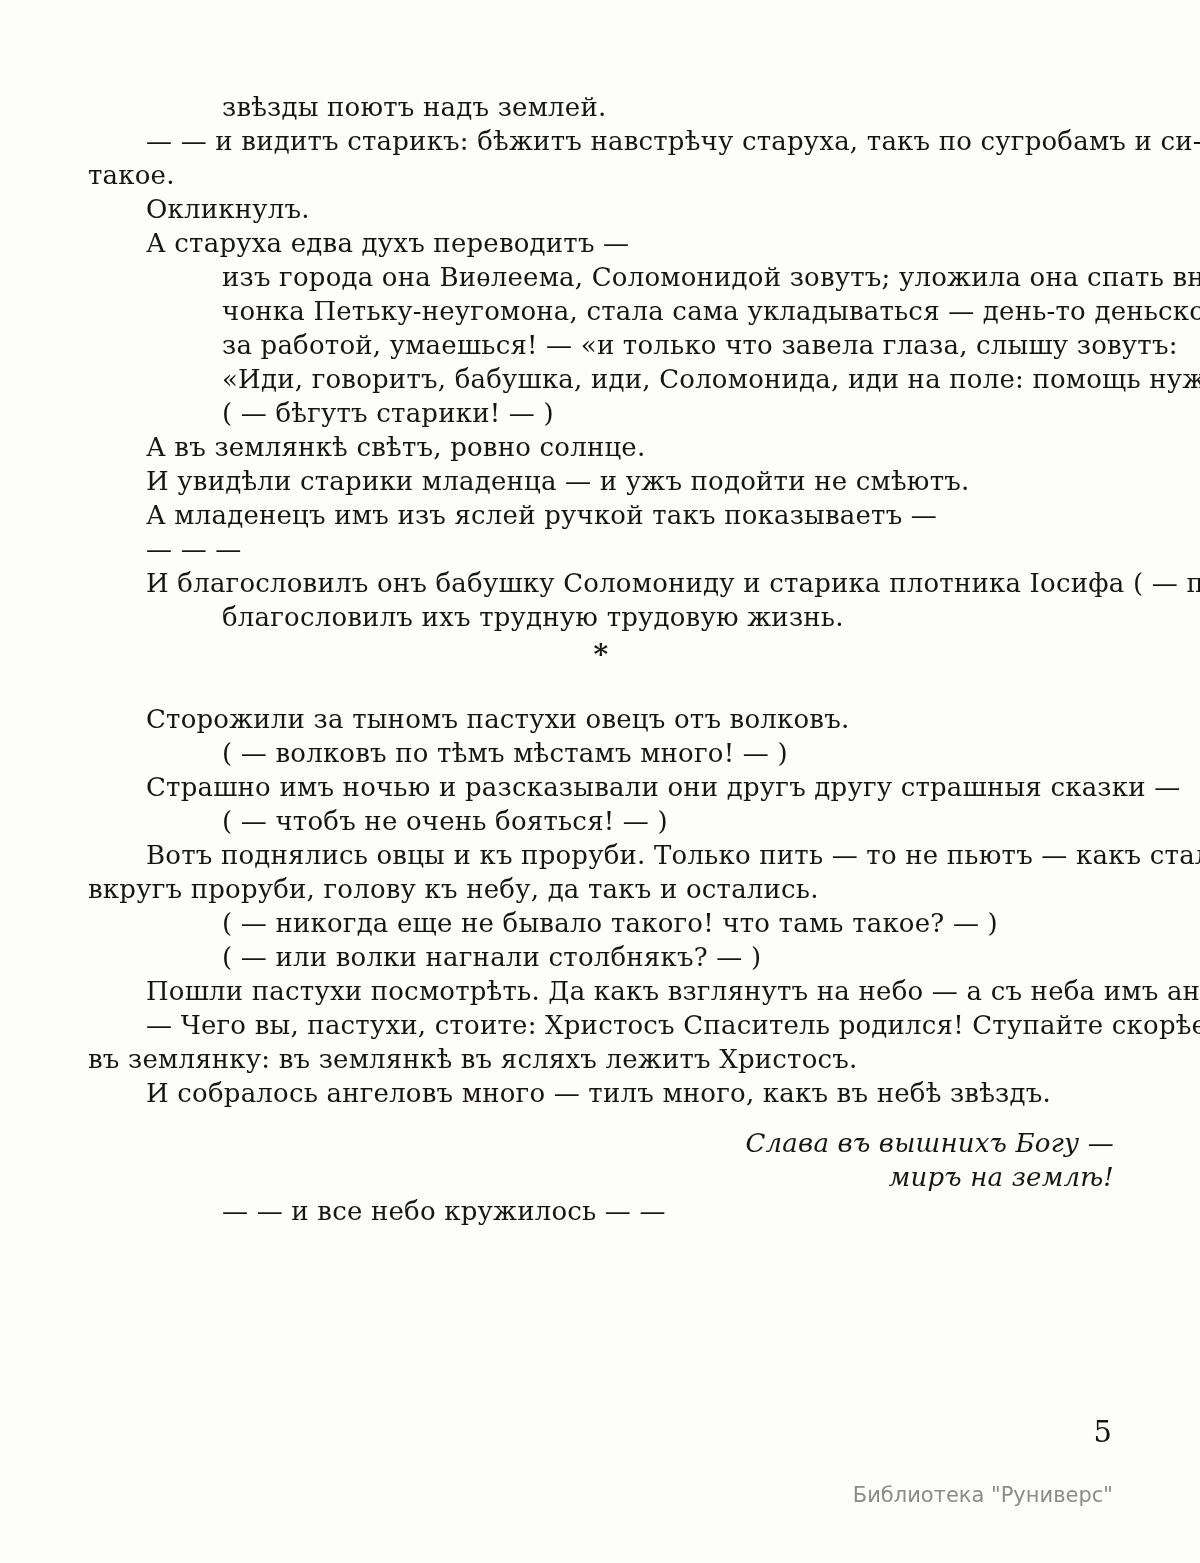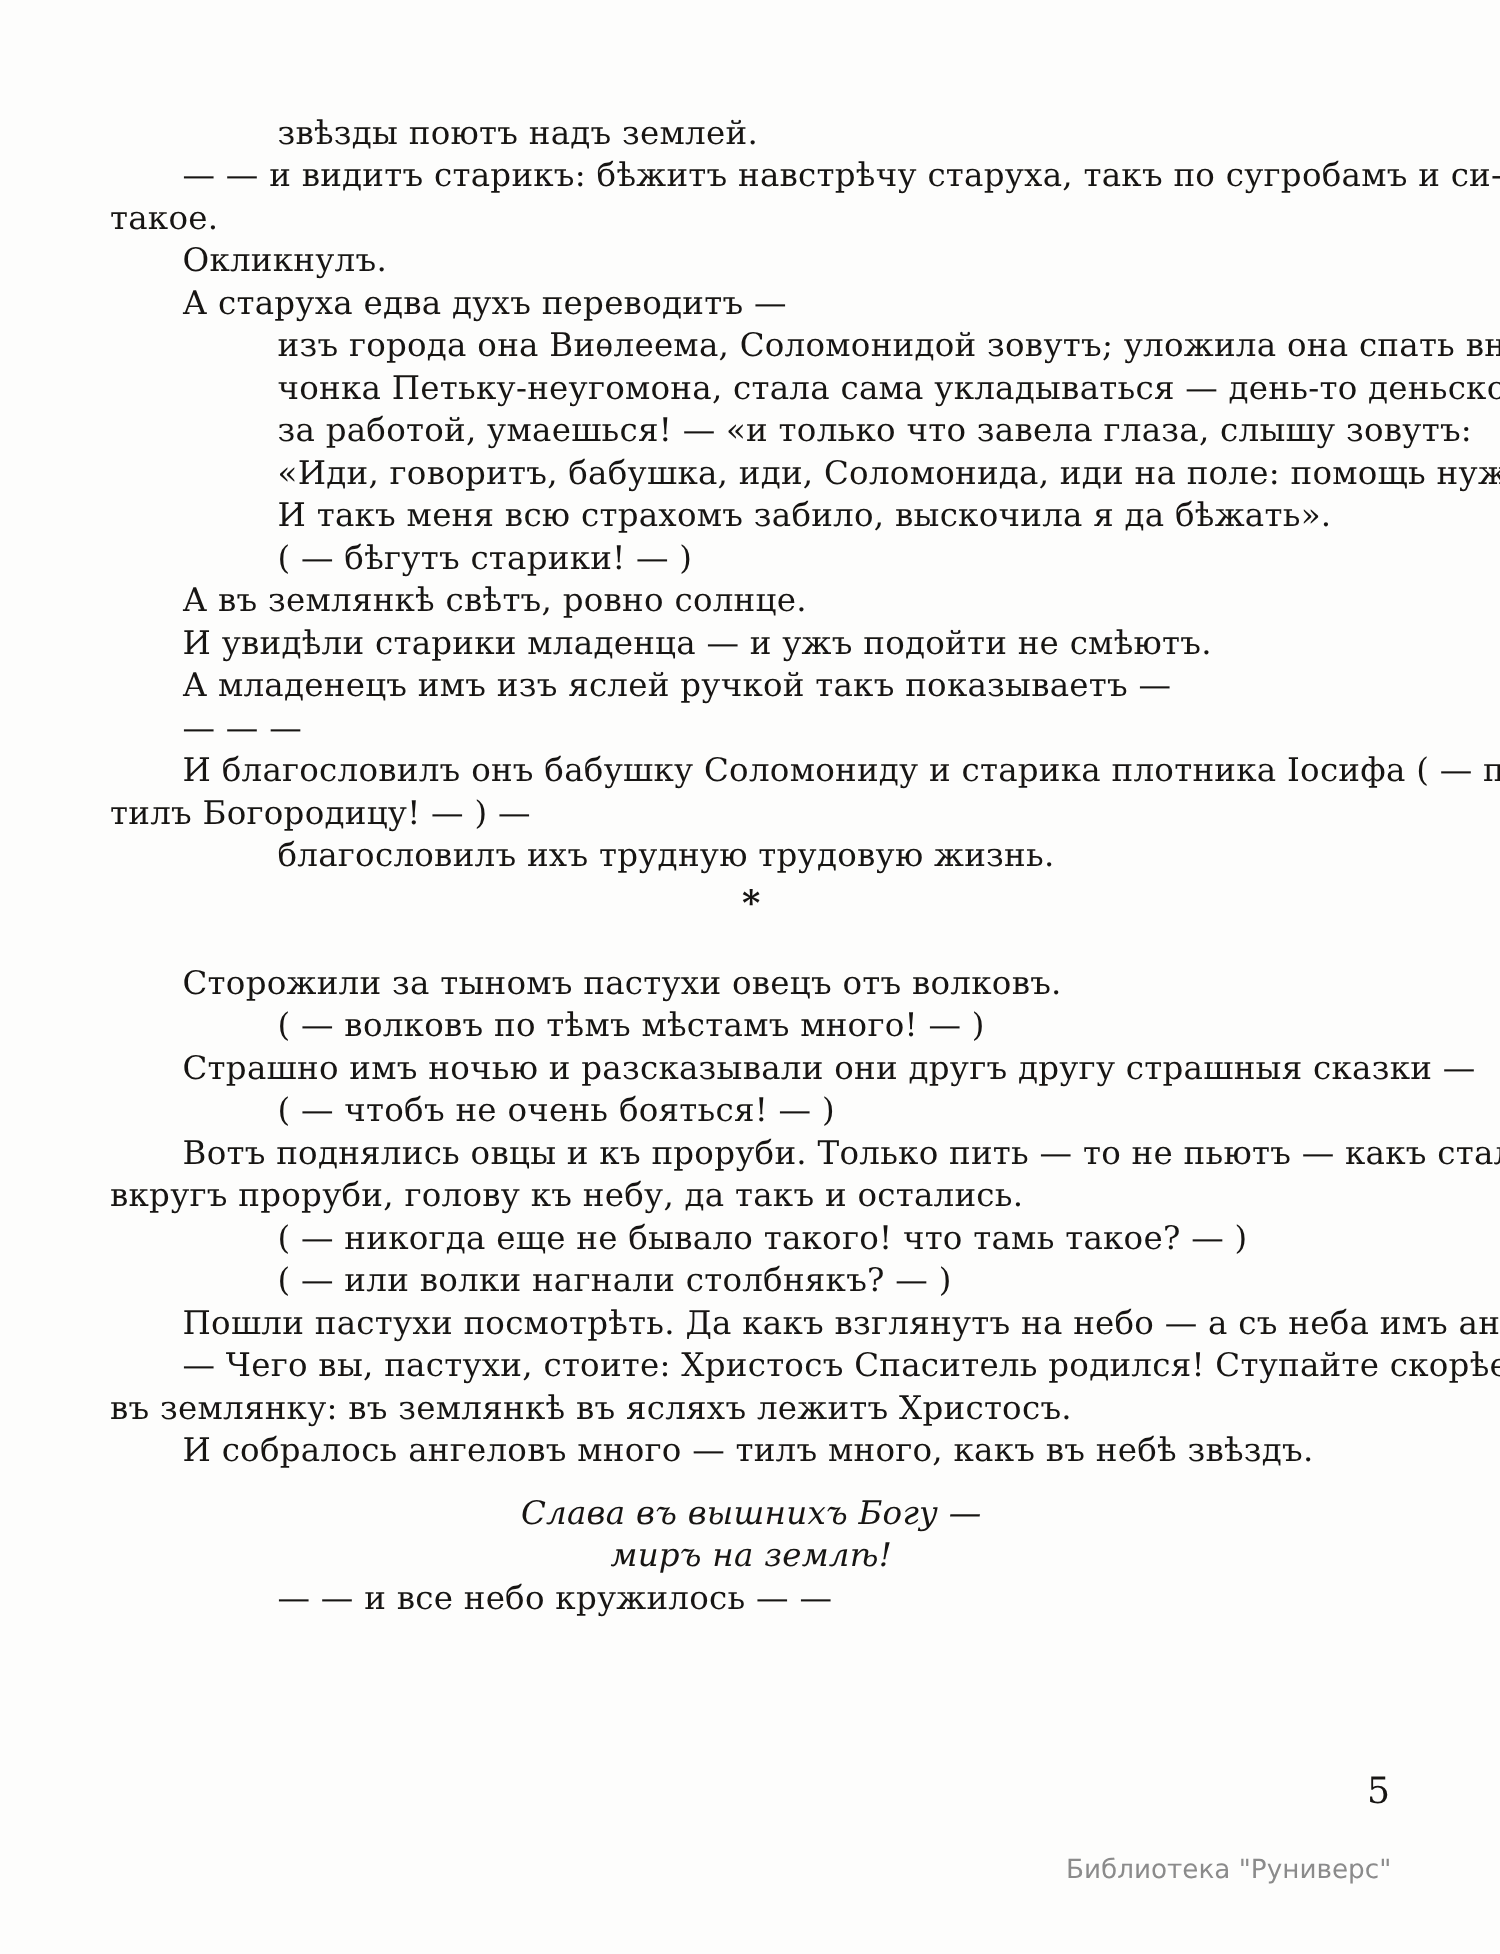--- a/index.html
+++ b/index.html
@@ -27,21 +27,21 @@
   .m1 { margin-left: 58px; }   
   .m2 { margin-left: 134px; }
   .sep {
     text-align: center;
     margin-top: 4px;
     margin-bottom: 30px;
     font-size: 28px;
     font-weight: bold;
     white-space: normal;
   }
-  .hymn { text-align: center; font-style: italic; white-space: normal; }
+  .hymn { text-align: right; font-style: italic; white-space: normal; }
   .hymn-first { margin-top: 16px; }
   .gap-before { margin-top: 24px; }
   .page-number {
     position: absolute;
     top: 1415px;
     right: 88px;
     font-size: 29px;
     line-height: 34px;
     font-family: "DejaVu Serif", "Liberation Serif", serif;
     color: #171513;
@@ -62,28 +62,26 @@
   <div class="text-block">
     <div class="line m2">звѣзды поютъ надъ землей.</div>
     <div class="line m1">— — и видитъ старикъ: бѣжитъ навстрѣчу старуха, такъ по сугробамъ и си-</div>
     <div class="line m0">такое.</div>
     <div class="line m1">Окликнулъ.</div>
     <div class="line m1">А старуха едва духъ переводитъ —</div>
     <div class="line m2">изъ города она Виѳлеема, Соломонидой зовутъ; уложила она спать вну-</div>
     <div class="line m2">чонка Петьку-неугомона, стала сама укладываться — день-то деньской</div>
     <div class="line m2">за работой, умаешься! — «и только что завела глаза, слышу зовутъ:</div>
     <div class="line m2">«Иди, говоритъ, бабушка, иди, Соломонида, иди на поле: помощь нужна».</div>
-    <div class="line m2">И такъ меня всю страхомъ забило, выскочила я да бѣжать».</div>
     <div class="line m2">( — бѣгутъ старики! — )</div>
     <div class="line m1">А въ землянкѣ свѣтъ, ровно солнце.</div>
     <div class="line m1">И увидѣли старики младенца — и ужъ подойти не смѣютъ.</div>
     <div class="line m1">А младенецъ имъ изъ яслей ручкой такъ показываетъ —</div>
     <div class="line m1">— — —</div>
     <div class="line m1">И благословилъ онъ бабушку Соломониду и старика плотника Іосифа ( — прію-</div>
-    <div class="line m0">тилъ Богородицу! — ) —</div>
     <div class="line m2">благословилъ ихъ трудную трудовую жизнь.</div>
     <div class="line sep">*</div>
     <div class="line m1">Сторожили за тыномъ пастухи овецъ отъ волковъ.</div>
     <div class="line m2">( — волковъ по тѣмъ мѣстамъ много! — )</div>
     <div class="line m1">Страшно имъ ночью и разсказывали они другъ другу страшныя сказки —</div>
     <div class="line m2">( — чтобъ не очень бояться! — )</div>
     <div class="line m1">Вотъ поднялись овцы и къ проруби. Только пить — то не пьютъ — какъ стали</div>
     <div class="line m0">вкругъ проруби, голову къ небу, да такъ и остались.</div>
     <div class="line m2">( — никогда еще не бывало такого! что тамь такое? — )</div>
     <div class="line m2">( — или волки нагнали столбнякъ? — )</div>

